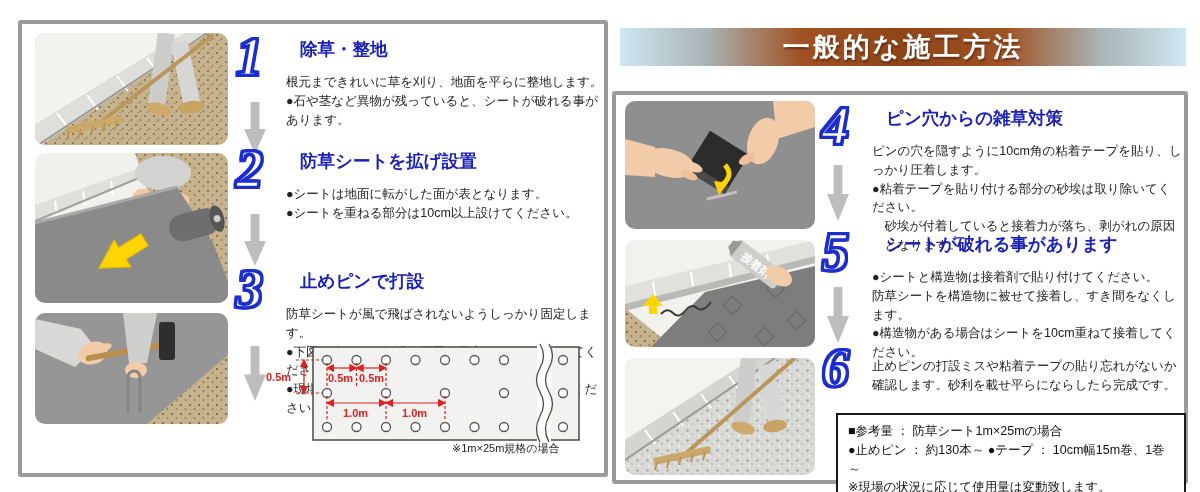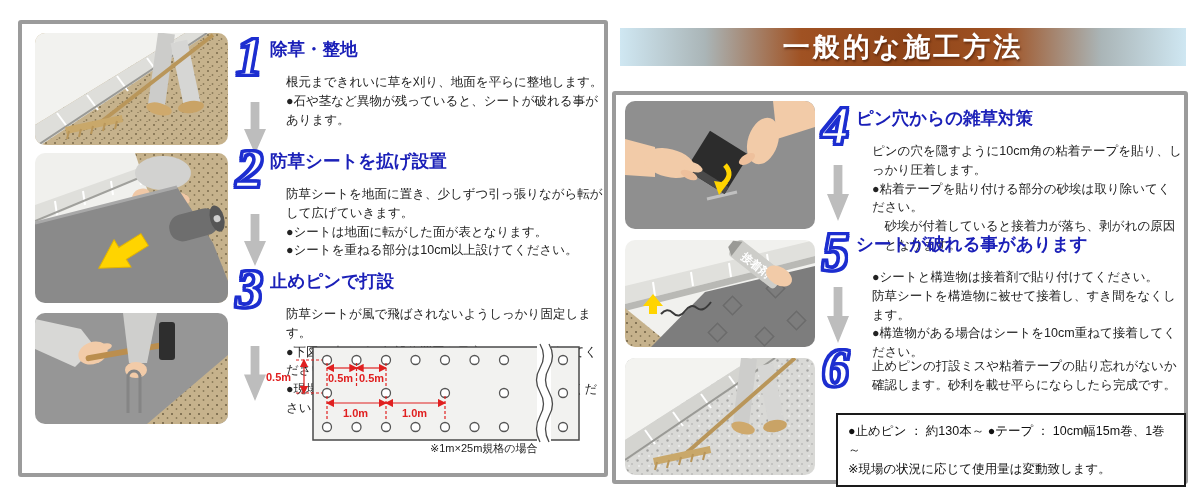--- a/index.html
+++ b/index.html
@@ -18,21 +18,21 @@
 
   .ill { position:absolute; border-radius:10px; overflow:hidden; }
   .ill svg { display:block; }
 
   .step { position:absolute; }
   .step .num { position:absolute; left:0; top:-4px; width:46px;
                font-family:"Liberation Serif","DejaVu Serif",serif;
                font-style:italic; font-weight:bold; font-size:54px; line-height:1;
                color:#fff; -webkit-text-stroke:2.5px #1d2ed0;
                text-shadow:2px 2px 0 #1d2ed0,-2px -2px 0 #1d2ed0,2px -2px 0 #1d2ed0,-2px 2px 0 #1d2ed0,0 2px 0 #1d2ed0,0 -2px 0 #1d2ed0,2px 0 0 #1d2ed0,-2px 0 0 #1d2ed0; }
-  .step .title { margin-left:34px; padding-top:3px; font-size:17.5px; font-weight:bold; color:#1b20b8; }
+  .step .title { margin-left:64px; padding-top:3px; font-size:17.5px; font-weight:bold; color:#1b20b8; }
   .step .body  { margin-left:50px; margin-top:12px; font-size:12.5px; line-height:1.5; color:#222; }
   .step .body p { margin:0; }
   .step .body .cont { padding-left:1em; }
 
   .down-arrow { position:absolute; width:22px; background:#bdbdbd;
                 clip-path:polygon(30% 0,70% 0,70% 52%,100% 52%,50% 100%,0 52%,30% 52%); }
 
   .pin-diagram { position:absolute; }
   .diagram-caption { position:absolute; font-size:11px; color:#222; }
 
@@ -147,21 +147,20 @@
         <p>根元まできれいに草を刈り、地面を平らに整地します。</p>
         <p>●石や茎など異物が残っていると、シートが破れる事があります。</p>
       </div>
     </div>
     <div class="down-arrow" style="left:222px; top:78px; height:52px;"></div>
 
     <div class="step" style="left:214px; top:122px; width:370px;">
       <span class="num">2</span>
       <div class="title">防草シートを拡げ設置</div>
       <div class="body">
-        <p>防草シートを地面に置き、少しずつ引っ張りながら転がして広げていきます。</p>
         <p>●シートは地面に転がした面が表となります。</p>
         <p>●シートを重ねる部分は10cm以上設けてください。</p>
       </div>
     </div>
     <div class="down-arrow" style="left:222px; top:190px; height:52px;"></div>
 
     <div class="step" style="left:214px; top:242px; width:370px;">
       <span class="num">3</span>
       <div class="title">止めピンで打設</div>
       <div class="body">
@@ -227,21 +226,21 @@
         <line x1="126" y1="63" x2="185" y2="63" marker-start="url(#raS)" marker-end="url(#raE)"></line>
       </g>
       <g fill="#e02020" font-size="11" font-weight="bold">
         <text x="6" y="41">0.5m</text>
         <text x="68" y="42">0.5m</text>
         <text x="99" y="42">0.5m</text>
         <text x="83" y="77">1.0m</text>
         <text x="142" y="77">1.0m</text>
       </g>
     </svg>
-    <div class="diagram-caption" style="left:408px; top:417px;">※1m×25m規格の場合</div>
+    <div class="diagram-caption" style="left:430px; top:417px;">※1m×25m規格の場合</div>
   </div>
 
   <div class="banner">
     <span class="banner-title">一般的な施工方法</span>
   </div>
 
   <div class="panel panel-right">
 
     <div class="ill" style="left:9px; top:6px; width:190px; height:128px;">
       <svg width="190" height="128" viewBox="0 0 190 128">
@@ -360,18 +359,19 @@
     <div class="down-arrow" style="left:211px; top:192px; height:56px;"></div>
 
     <div class="step" style="left:206px; top:250px; width:360px;">
       <span class="num">6</span>
       <div class="body">
         <p>止めピンの打設ミスや粘着テープの貼り忘れがないか確認します。砂利を載せ平らにならしたら完成です。</p>
       </div>
     </div>
 
     <div class="ref-box" style="left:220px; top:318px; width:350px;">
+      <div>■参考量 ： 防草シート1m×25mの場合</div>
       <div>●止めピン ： 約130本～ ●テープ ： 10cm幅15m巻、1巻～</div>
       <div>※現場の状況に応じて使用量は変動致します。</div>
     </div>
   </div>
 
 </div>
 
 </body></html>

